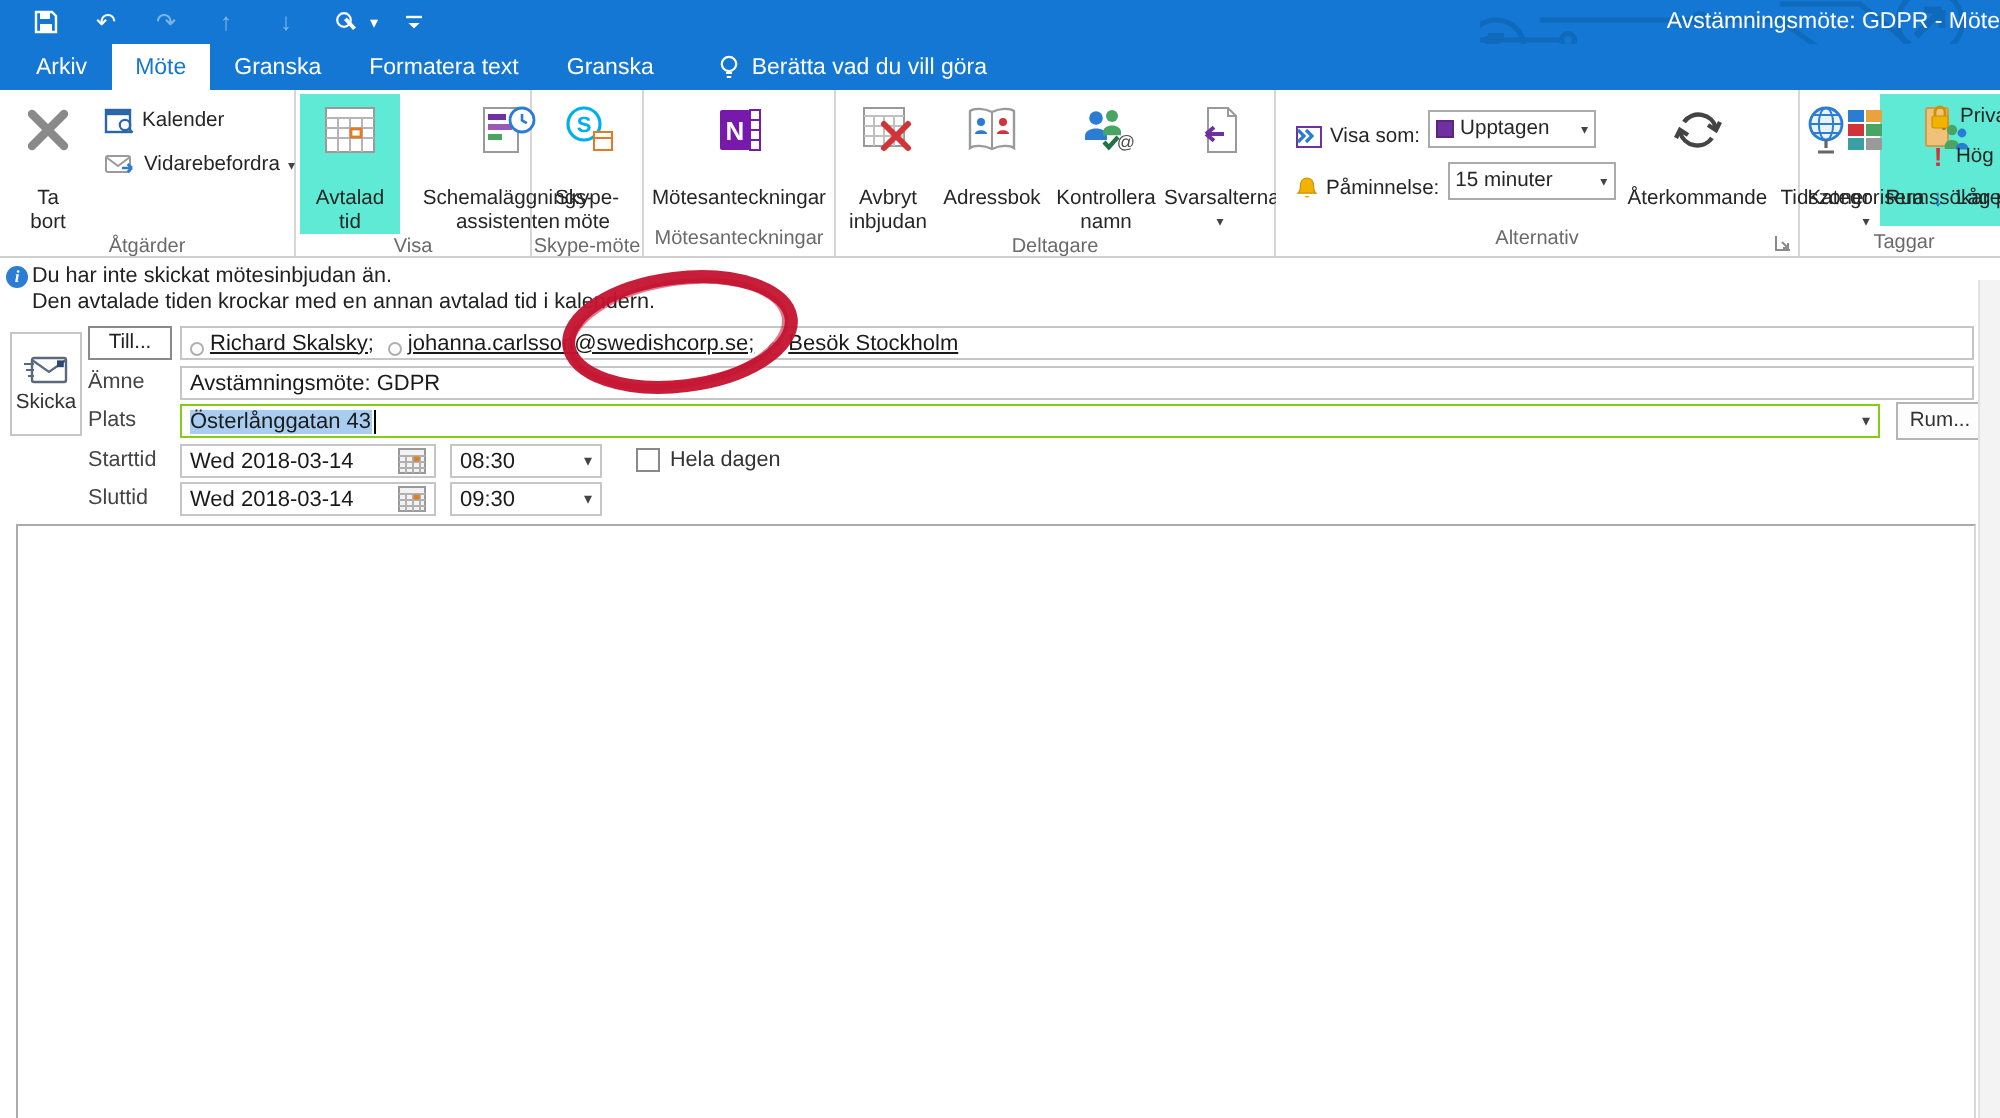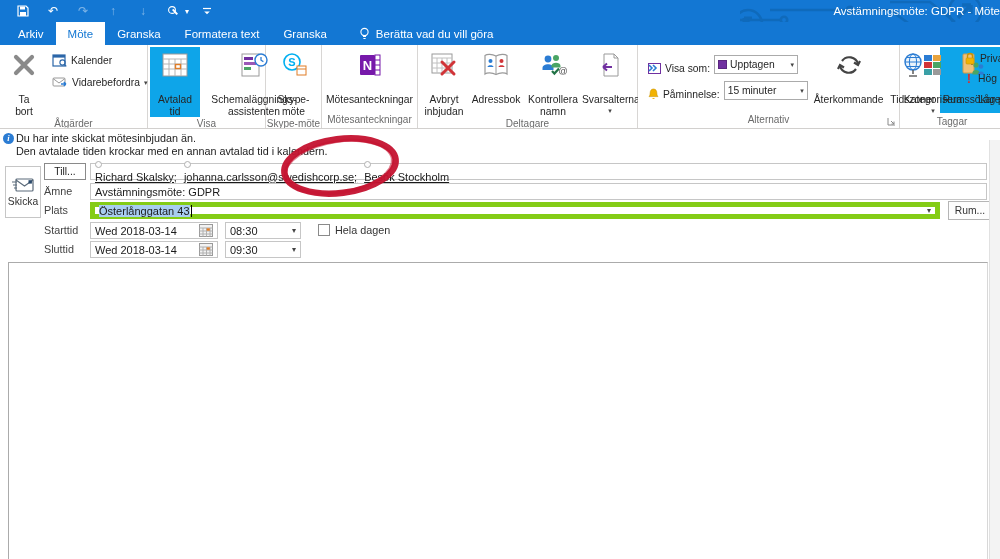--- a/index.html
+++ b/index.html
@@ -23,21 +23,21 @@
   .tellme { color:#fff; font-size:11.5px; display:flex; align-items:center; gap:6px; padding:0 10px; margin-left:10px; }
 
   
   .ribbon { position:absolute; left:0; top:45px; width:1000px; height:84px; background:#fff; border-bottom:1px solid #d2d0ce; display:flex; }
   .rgroup { position:relative; height:100%; border-right:1px solid #d8d6d4; display:flex; flex-direction:column; flex:none; }
   .rgroup-content { flex:1; display:flex; align-items:stretch; padding:2px 2px 0 2px; }
   .rgroup-label { height:15px; font-size:10px; color:#6a6a6a; text-align:center; line-height:14px; white-space:nowrap; overflow:hidden; }
   .bigbtn { display:flex; flex-direction:column; align-items:center; padding-top:3px; flex:none; cursor:default; }
   .bigbtn .bicon { height:30px; display:flex; align-items:center; justify-content:center; }
   .bigbtn .blabel { font-size:10.3px; color:#262626; text-align:center; line-height:11.5px; margin-top:14px; white-space:pre-line; }
-  .bigbtn.selected { background:#0ea5e9; }
+  .bigbtn.selected { background:#5eead4; }
   .ddcaret { font-size:7px; color:#444; margin-top:1px; }
   .smallcol { display:flex; flex-direction:column; justify-content:flex-start; gap:9px; padding-top:6px; }
   .smallbtn { display:flex; align-items:center; gap:4px; font-size:10.3px; color:#262626; white-space:nowrap; cursor:default; }
   .launcher { position:absolute; right:2px; bottom:1px; width:10px; height:10px; }
 
   
   .optrows { display:flex; flex-direction:column; gap:7px; padding:8px 4px 0 6px; }
   .optrow { display:flex; align-items:flex-end; gap:4px; font-size:10.3px; color:#262626; white-space:nowrap; }
   .dropbox { width:84px; height:19px; border:1px solid #ababab; background:#fff; display:flex; align-items:center; font-size:10.3px; padding:0 3px; gap:3px; }
   .dropbox .dd { margin-left:auto; font-size:7px; color:#444; }
@@ -48,24 +48,24 @@
   .infoline1 { position:absolute; left:16px; top:1px; }
   .infoline2 { position:absolute; left:16px; top:14px; }
   .info-ic { position:absolute; left:3px; top:2px; width:11px; height:11px; border-radius:50%; background:#2b7cd3; color:#fff; font-size:8.5px; font-weight:bold; text-align:center; line-height:11px; font-family:"Liberation Serif", serif; font-style:italic; }
 
   
   .sendbtn { position:absolute; left:5px; top:166px; width:36px; height:52px; border:1px solid #c6c6c6; background:#fff; display:flex; flex-direction:column; align-items:center; justify-content:center; gap:3px; font-size:10.3px; color:#333; cursor:default; }
   .flabel { position:absolute; font-size:10.8px; color:#444; }
   .tobtn { position:absolute; left:44px; top:163px; width:42px; height:17px; border:1px solid #8a8a8a; background:#fff; font-size:10.3px; color:#222; text-align:center; line-height:15px; cursor:default; }
   .field { position:absolute; background:#fff; border:1px solid #c6c6c6; height:17px; font-size:11px; color:#1a1a1a; display:flex; align-items:center; padding:0 4px; }
   .recips { left:90px; top:163px; width:897px; gap:7px; }
-  .recip { text-decoration:underline; white-space:nowrap; display:flex; align-items:flex-start; gap:3px;flex-direction:column; }
+  .recip { text-decoration:underline; white-space:nowrap; display:flex; align-items:flex-end; gap:3px; }
   .presence { width:7px; height:7px; border-radius:50%; border:1px solid #b0b0b0; background:#fdfdfd; flex:none; }
   .subj { left:90px; top:183px; width:897px; }
-  .plats { left:90px; top:202px; width:850px; border:5px solid #84cc16; }
+  .plats { left:90px; top:202px; width:850px; border:1px solid #84cc16; }
   .selected-text { background:#a8cdf0; }
   .caret-line { display:inline-block; width:1px; height:12px; background:#000; margin-left:1px; }
   .plats .dd { margin-left:auto; font-size:8px; color:#444; }
   .roombtn { position:absolute; left:948px; top:201px; width:44px; height:19px; border:1px solid #b5b5b5; background:#fdfdfd; font-size:10.3px; color:#333; text-align:center; line-height:17px; cursor:default; }
   .datefield { left:90px; top:222px; width:128px; justify-content:space-between; }
   .datefield2 { left:90px; top:241px; width:128px; justify-content:space-between; }
   .timefield { left:225px; top:222px; width:76px; justify-content:space-between; }
   .timefield2 { left:225px; top:241px; width:76px; justify-content:space-between; }
   .dd8 { font-size:8px; color:#444; }
   .allday { position:absolute; left:318px; top:224px; display:flex; align-items:center; gap:5px; font-size:10.8px; color:#333; }

